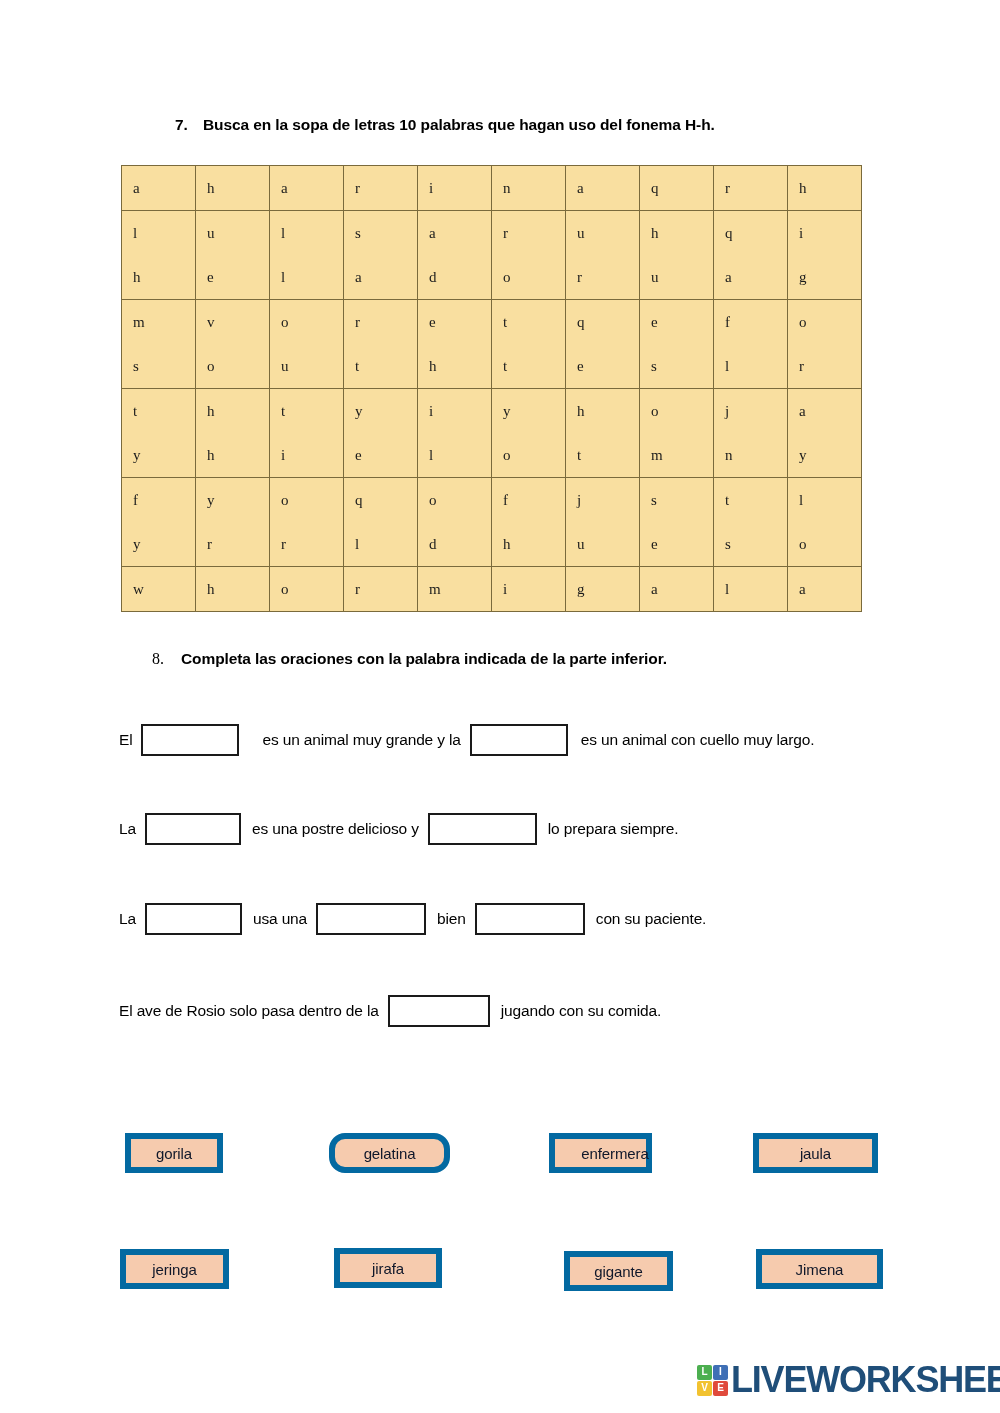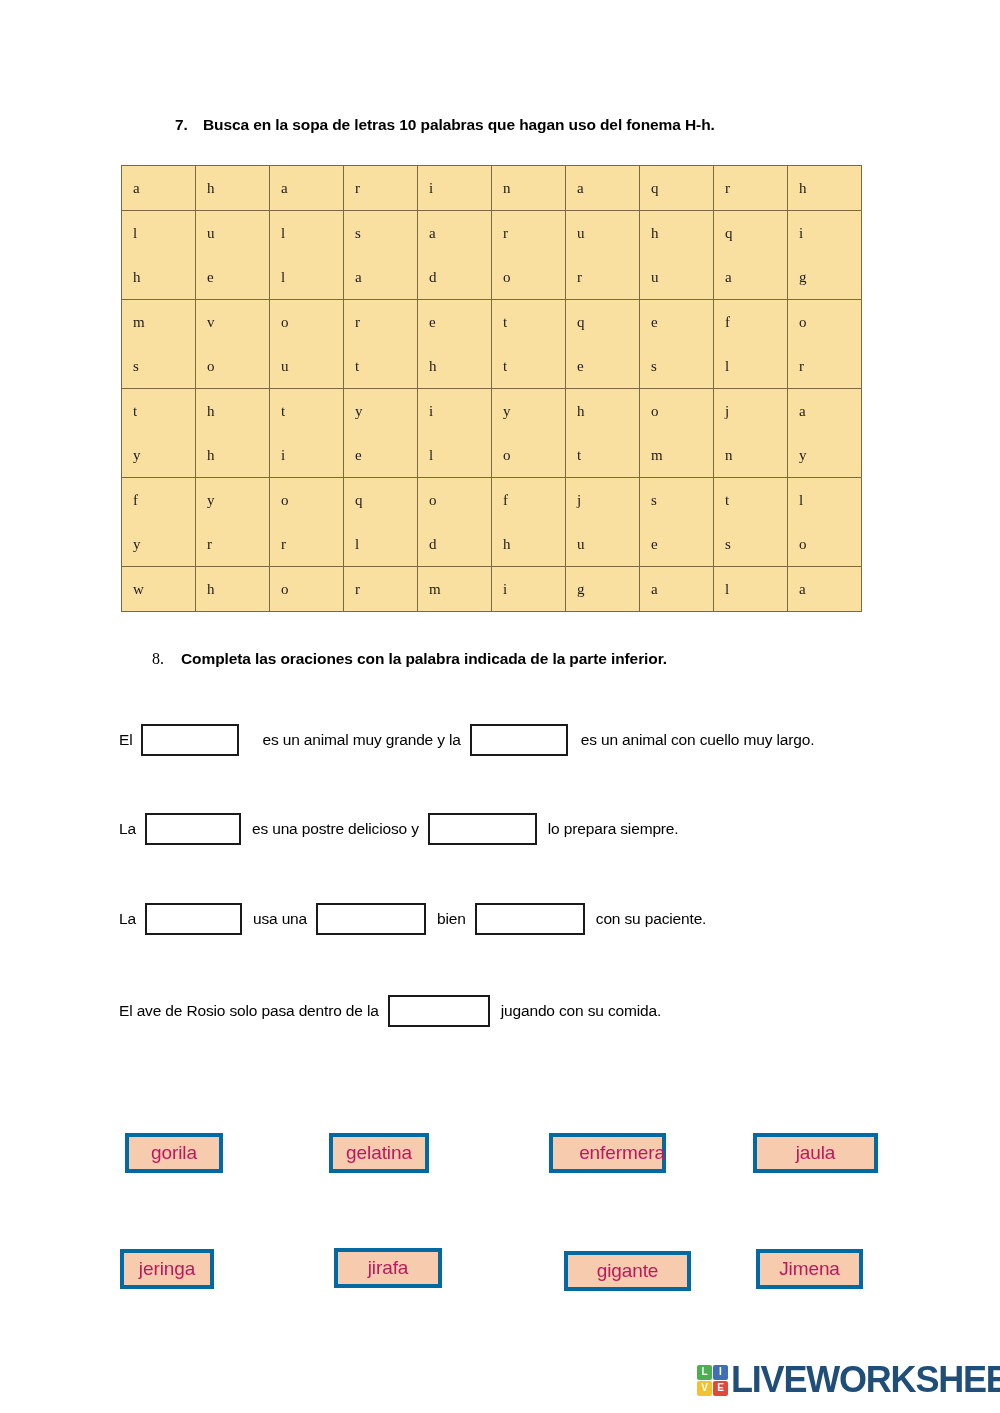--- a/index.html
+++ b/index.html
@@ -97,28 +97,28 @@
 
   #sentence-1 { top: 724px; }
   #sentence-2 { top: 813px; }
   #sentence-3 { top: 903px; }
   #sentence-4 { top: 995px; }
 
   
   .word-tile {
     position: absolute;
     background: #f6cbae;
-    border: 4px solid #0369a1;
+    border: 6px solid #0369a1;
     box-sizing: border-box;
     height: 40px;
     display: flex;
     align-items: center;
     justify-content: center;
-    font-size: 19px;
-    color: #be185d;
+    font-size: 15px;
+    color: #0f172a;
     letter-spacing: -0.1px;
   }
 
   
   #logo {
     position: absolute;
     left: 697px;
     top: 1362px;
     display: flex;
     align-items: center;
@@ -308,27 +308,27 @@
     <span class="txt" style="margin-right: 11px; margin-left: 2px;">con su paciente.</span>
   </div>
 <div class="sentence" id="sentence-4">
     <span class="txt" style="margin-right: 9px; margin-left: 0px;">El ave de Rosio solo pasa dentro de la</span>
     <span class="blank" style="width: 102px; margin-right: 9px;"></span>
     <span class="txt" style="margin-right: 9px; margin-left: 2px;">jugando con su comida.</span>
   </div>
 
 <div id="word-bank">
     <div class="word-tile" style="left: 125px; top: 1133px; width: 98px;">gorila</div>
-    <div class="word-tile" style="left: 329px; top: 1133px; width: 100px;">gelatina</div>
-    <div class="word-tile" style="left: 549px; top: 1133px; width: 117px; padding-left: 29px;">enfermera</div>
+    <div class="word-tile" style="left: 329px; top: 1133px; width: 121px; border-radius: 16px;">gelatina</div>
+    <div class="word-tile" style="left: 549px; top: 1133px; width: 103px; padding-left: 29px;">enfermera</div>
     <div class="word-tile" style="left: 753px; top: 1133px; width: 125px;">jaula</div>
-    <div class="word-tile" style="left: 120px; top: 1249px; width: 94px;">jeringa</div>
+    <div class="word-tile" style="left: 120px; top: 1249px; width: 109px;">jeringa</div>
     <div class="word-tile" style="left: 334px; top: 1248px; width: 108px;">jirafa</div>
-    <div class="word-tile" style="left: 564px; top: 1251px; width: 127px;">gigante</div>
-    <div class="word-tile" style="left: 756px; top: 1249px; width: 107px;">Jimena</div>
+    <div class="word-tile" style="left: 564px; top: 1251px; width: 109px;">gigante</div>
+    <div class="word-tile" style="left: 756px; top: 1249px; width: 127px;">Jimena</div>
   </div>
 
 <div id="logo">
   <div id="logo-mark">
       <span style="background: rgb(76, 175, 80);">L</span>
       <span style="background: rgb(63, 111, 181);">I</span>
       <span style="background: rgb(242, 194, 48);">V</span>
       <span style="background: rgb(224, 74, 60);">E</span>
     </div>
   <div id="logo-word">LIVEWORKSHEETS</div>

